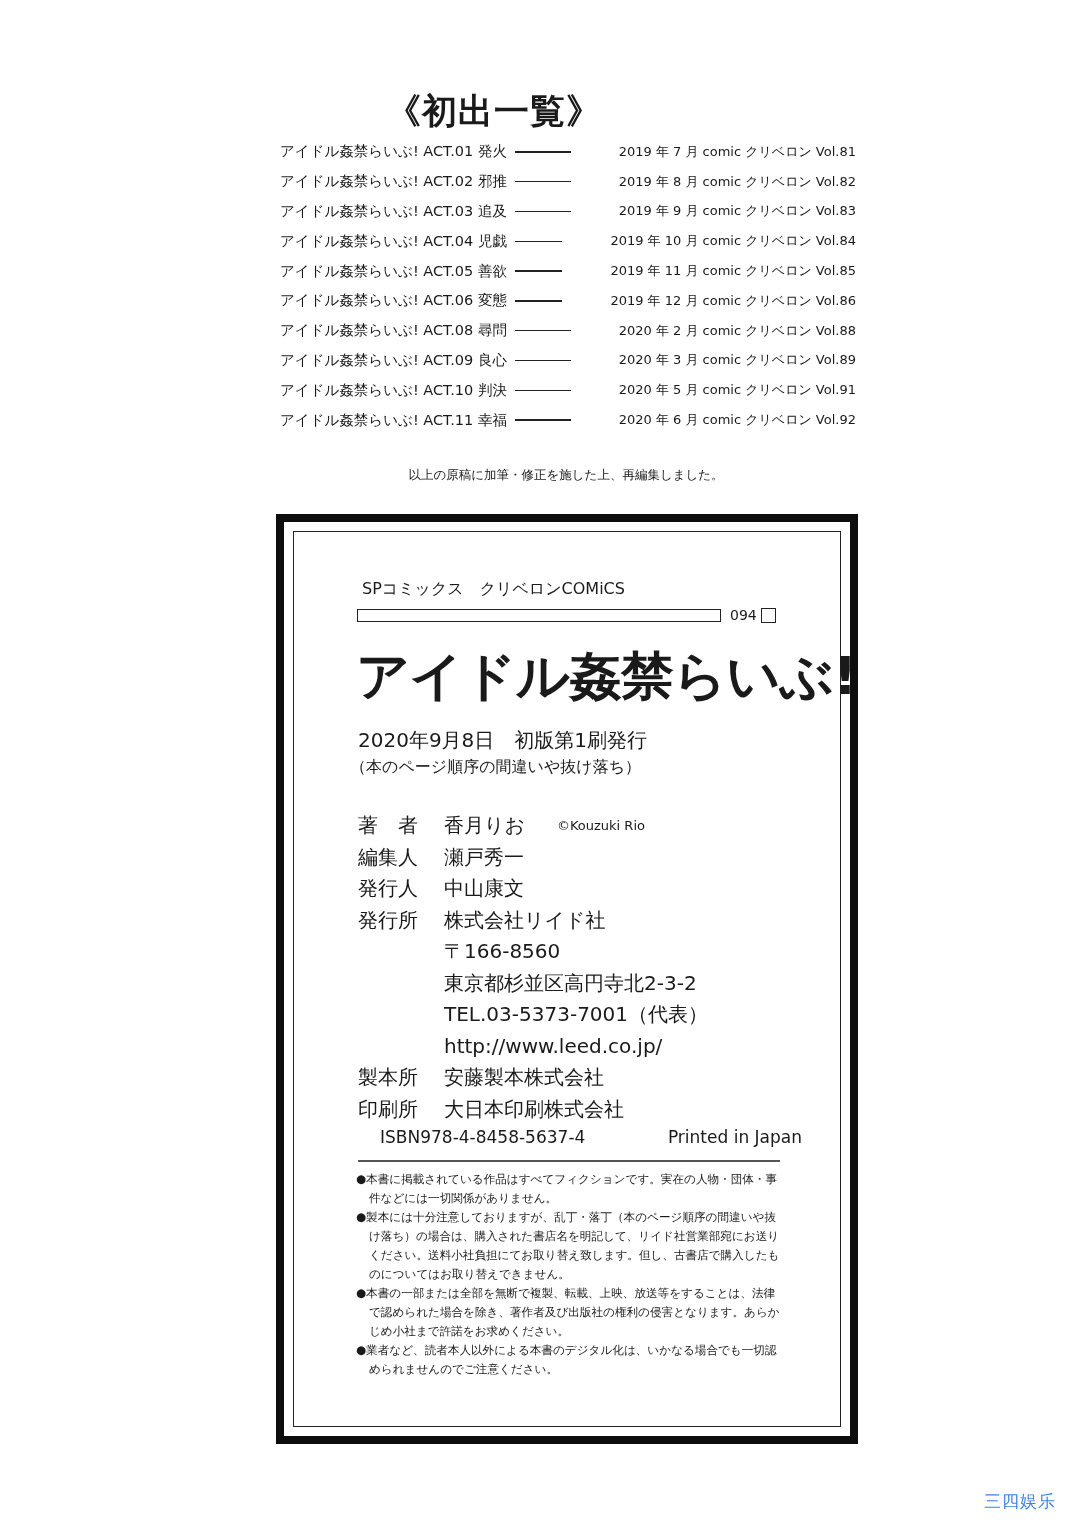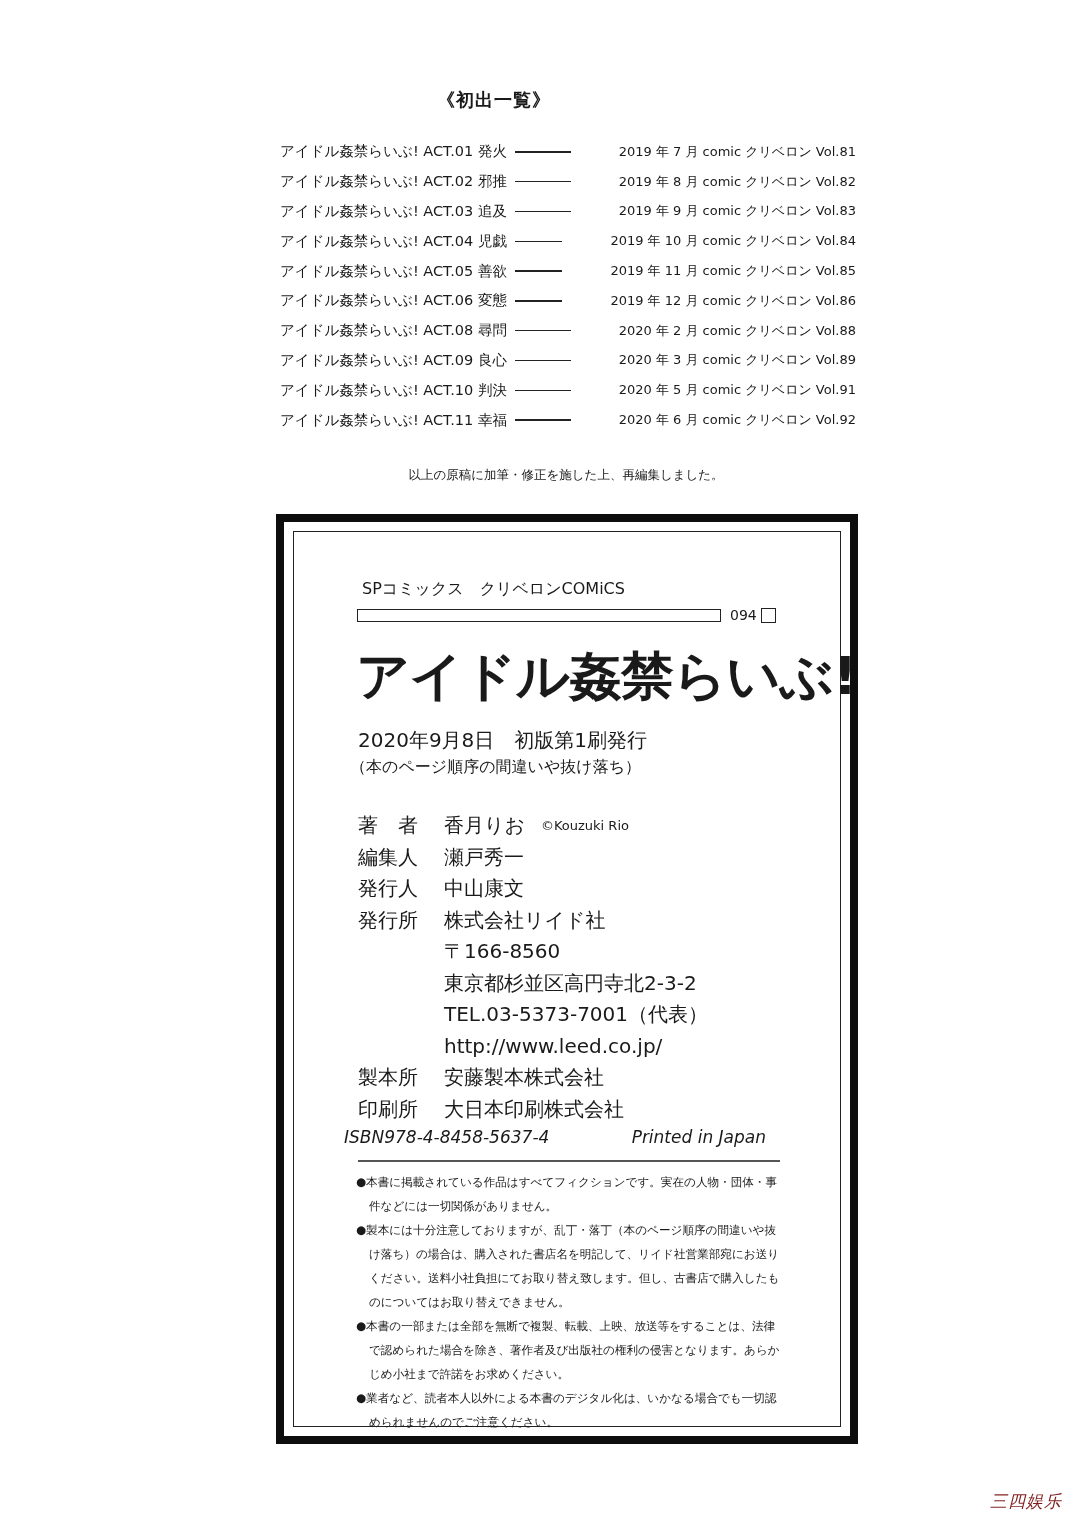--- a/index.html
+++ b/index.html
@@ -1,19 +1,19 @@
 <!DOCTYPE html>
 <html><head>
 <meta charset="utf-8">
 <style>
   html, body { margin:0; padding:0; background:#ffffff; }
   body { width:1080px; height:1533px; position:relative; overflow:hidden;
          font-family:"DejaVu Sans", "Liberation Sans", sans-serif; color:#1a1a1a; }
   .title { position:absolute; left:0; width:988px; top:88px; text-align:center;
-           font-size:18px; font-weight:bold; letter-spacing:1px; }
+           font-size:35px; font-weight:bold; letter-spacing:1px; }
   .list { position:absolute; left:280px; top:137px; width:576px; }
   .row { display:flex; align-items:center; height:29.8px; font-size:14.5px; white-space:nowrap; }
   .row .left { flex:0 0 auto;text-align:center; }
   .row .line { flex:1 1 auto; height:1.5px; background:#222; margin:0 8px; }
   .row .right { flex:0 0 auto; font-size:13px;margin-left:40px; }
   .note { position:absolute; left:0; width:1132px; top:467px; text-align:center; font-size:12.5px; }
 
   .outer { position:absolute; left:276px; top:514px; width:566px; height:914px;
            border:8px solid #0d0d0d; }
   .inner { position:absolute; left:9px; top:9px; right:9px; bottom:9px; border:1.5px solid #222; }
@@ -24,28 +24,28 @@
   .code .sq { display:inline-block; width:13px; height:13px; border:1.5px solid #222; margin-left:4px; }
   .booktitle { position:absolute; left:356px; top:642px; font-size:52px; font-weight:bold;
                letter-spacing:-1px; transform:scaleX(1.02); transform-origin:left; }
   .date { position:absolute; left:358px; top:727px; font-size:20px; }
   .price { position:absolute; left:350px; top:757px; font-size:16px; }
 
   .credits { position:absolute; left:358px; top:810px; font-size:20px; }
   .cred { display:flex; height:31.5px; align-items:center; }
   .cred .k { width:86px; flex:0 0 86px; letter-spacing:0; }
   .cred .v { white-space:nowrap; }
-  .cred .c { font-size:13px; margin-left:16px; }
-  .isbn { position:absolute; left:344px; top:1127px; width:422px; font-size:17px;
-          display:flex; justify-content:space-between;font-style:italic; }
+  .cred .c { font-size:13px; margin-left:32px; }
+  .isbn { position:absolute; left:380px; top:1127px; width:422px; font-size:17px;
+          display:flex; justify-content:space-between; }
   .hr { position:absolute; left:358px; top:1160px; width:422px; height:2px; background:#555; }
-  .notes { position:absolute; left:356px; top:1170px; width:426px; font-size:11.6px; line-height:24px; }
+  .notes { position:absolute; left:356px; top:1170px; width:426px; font-size:11.6px; line-height:19px; }
   .notes .bullet { padding-left:13px; text-indent:-13px; }
 
-  .wm { position:absolute; right:18px; top:1490px; font-size:17px; color:#7f1d1d; letter-spacing:1px;font-style:italic; }
+  .wm { position:absolute; right:24px; top:1490px; font-size:17px; color:#3b82f6; letter-spacing:1px; }
 </style>
 </head>
 <body>
 
 <div class="title">《初出一覧》</div>
 
 <div class="list">
   <div class="row">
       <span class="left">アイドル姦禁らいぶ! ACT.01 発火</span>
       <span class="line"></span>

